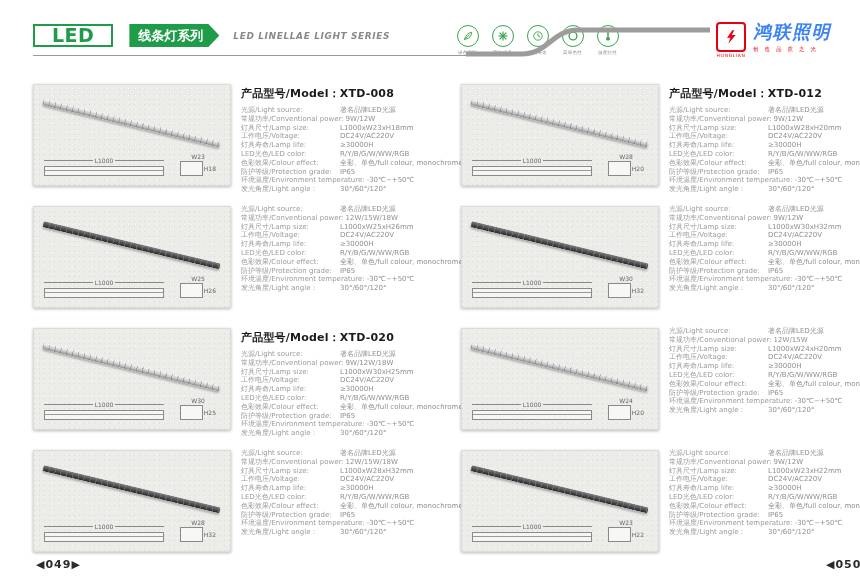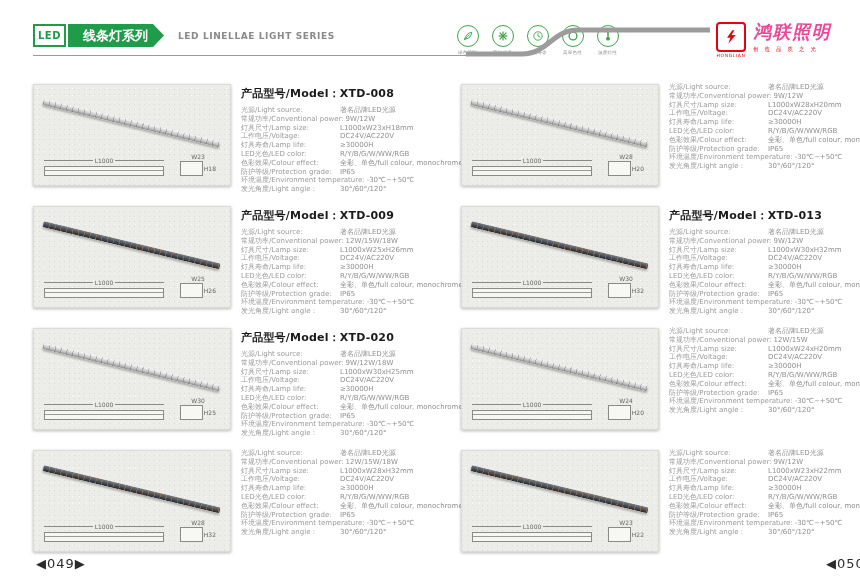--- a/index.html
+++ b/index.html
@@ -3,47 +3,47 @@
 <meta charset="utf-8">
 <style>
   html,body{margin:0;padding:0;background:#fff;}
   .sheet{
     position:relative;width:860px;height:587px;background:#fff;overflow:hidden;
     font-family:"DejaVu Sans","Liberation Sans",sans-serif;
   }
   
   .hdr-badge{position:absolute;top:24px;left:33px;display:flex;align-items:center;}
   .led-box{
-    border:2px solid #1f9c49;color:#1f9c49;font-weight:bold;font-size:10px;
-    padding:0 3px;line-height:19px;background:#fff;letter-spacing:.5px;
+    border:2px solid #1f9c49;color:#1f9c49;font-weight:bold;font-size:19px;
+    padding:0 17px;line-height:19px;background:#fff;letter-spacing:.5px;
   }
   .series-arrow{
-    margin-left:2px;background:#1f9c49;color:#fff;font-weight:bold;font-size:13px;
-    line-height:23px;padding:0 16px 0 15px;
+    margin-left:16px;background:#1f9c49;color:#fff;font-weight:bold;font-size:13px;
+    line-height:23px;padding:0 16px 0 9px;
     clip-path:polygon(0 0,calc(100% - 11px) 0,100% 50%,calc(100% - 11px) 100%,0 100%);
   }
-  .series-en{margin-left:14px;color:#8a8a8a;font-size:9px;font-weight:bold;letter-spacing:.6px;}
+  .series-en{margin-left:14px;color:#8a8a8a;font-size:9px;font-weight:bold;letter-spacing:.6px;font-style:italic;}
   .hdr-line{position:absolute;top:55px;left:33px;width:442px;border-top:1.5px solid #9a9a9a;}
   .features{position:absolute;top:25px;left:452px;display:flex;gap:4px;}
   .feature{width:31px;text-align:center;}
   .f-circle{
     width:20px;height:20px;margin:0 auto;border:1.5px solid #3aa54a;border-radius:50%;
     display:flex;align-items:center;justify-content:center;background:#fff;
   }
   .f-label{display:block;font-size:4.5px;color:#8b8b8b;margin-top:3px;letter-spacing:.3px;}
   .swoosh{position:absolute;left:466px;top:23px;}
   .logo{position:absolute;left:716px;top:22px;display:flex;align-items:flex-start;}
   .logo-mark{width:30px;text-align:center;}
   .logo-mark-box{
     width:26px;height:26px;border:2px solid #e60012;border-radius:4px;
     display:flex;align-items:center;justify-content:center;background:#fff;
   }
   .logo-mark-sub{display:block;font-size:4.5px;color:#e60012;margin-top:1px;letter-spacing:.6px;}
   .logo-text{margin-left:7px;}
-  .logo-brand{font-size:18px;font-weight:bold;color:#ec4899;letter-spacing:1.5px;line-height:20px;font-style:italic;}
+  .logo-brand{font-size:18px;font-weight:bold;color:#3b82f6;letter-spacing:1.5px;line-height:20px;font-style:italic;}
   .logo-tagline{font-size:5.5px;color:#e60012;letter-spacing:6px;margin-top:4px;}
   
   .columns{position:absolute;top:84px;left:33px;display:flex;gap:30px;}
   .col{display:flex;flex-direction:column;}
   .product{display:flex;height:102px;margin-bottom:20px;}
   
   .photo{
     position:relative;width:196px;height:100px;flex:none;
     background-color:#ecece9;
     background-image:
@@ -79,21 +79,21 @@
   .wh-row{display:flex;align-items:center;margin-top:1px;}
   .rect{width:24px;height:13px;border:1px solid #8a8a8a;background:#f7f7f4;}
   .dim-hei{margin-left:1px;}
   
   .specs{margin-left:10px;width:190px;}
   .spec-title{margin:2px 0 6px 0;font-size:11px;color:#1a1a1a;font-weight:bold;letter-spacing:.2px;}
   .spec-row{display:flex;margin-bottom:1px;white-space:nowrap;}
   .spec-label{min-width:97px;font-size:7px;line-height:7.8px;color:#9b9b9b;}
   .spec-value{font-size:7px;line-height:7.8px;color:#8f8f8f;margin-left:2px;}
   
-  .pageno{position:absolute;bottom:16px;font-size:13px;font-weight:normal;color:#2b2b2b;letter-spacing:1px;}
+  .pageno{position:absolute;bottom:16px;font-size:11px;font-weight:bold;color:#2b2b2b;letter-spacing:1px;}
   .pageno.left{left:36px;}
   .pageno.right{left:826px;}
   svg{display:block;}
 </style>
 </head>
 <body>
 
 <div class="sheet">
 
   <div class="hdr-badge">
@@ -250,21 +250,20 @@
       </div>
       <div class="dim-wh">
         <span class="dim-wid">W25</span>
         <div class="wh-row">
           <div class="rect"></div>
           <span class="dim-hei">H26</span>
         </div>
       </div>
     </div>
     <div class="specs">
-      <h3 class="spec-title"><span class="prefix">产品型号/Model：</span><span class="model">XTD-009</span></h3>
       <div class="rows">
               <div class="spec-row">
                 <span class="spec-label">光源/Light source:</span>
                 <span class="spec-value">著名品牌LED光源</span>
               </div>
               <div class="spec-row">
                 <span class="spec-label">常规功率/Conventional power:</span>
                 <span class="spec-value">12W/15W/18W</span>
               </div>
               <div class="spec-row">
@@ -442,20 +441,21 @@
       </div>
       <div class="dim-wh">
         <span class="dim-wid">W28</span>
         <div class="wh-row">
           <div class="rect"></div>
           <span class="dim-hei">H20</span>
         </div>
       </div>
     </div>
     <div class="specs">
+      <h3 class="spec-title"><span class="prefix">产品型号/Model：</span><span class="model">XTD-012</span></h3>
       <div class="rows">
               <div class="spec-row">
                 <span class="spec-label">光源/Light source:</span>
                 <span class="spec-value">著名品牌LED光源</span>
               </div>
               <div class="spec-row">
                 <span class="spec-label">常规功率/Conventional power:</span>
                 <span class="spec-value">9W/12W</span>
               </div>
               <div class="spec-row">
@@ -505,21 +505,20 @@
       </div>
       <div class="dim-wh">
         <span class="dim-wid">W30</span>
         <div class="wh-row">
           <div class="rect"></div>
           <span class="dim-hei">H32</span>
         </div>
       </div>
     </div>
     <div class="specs">
-      <h3 class="spec-title"><span class="prefix">产品型号/Model：</span><span class="model">XTD-013</span></h3>
       <div class="rows">
               <div class="spec-row">
                 <span class="spec-label">光源/Light source:</span>
                 <span class="spec-value">著名品牌LED光源</span>
               </div>
               <div class="spec-row">
                 <span class="spec-label">常规功率/Conventional power:</span>
                 <span class="spec-value">9W/12W</span>
               </div>
               <div class="spec-row">

